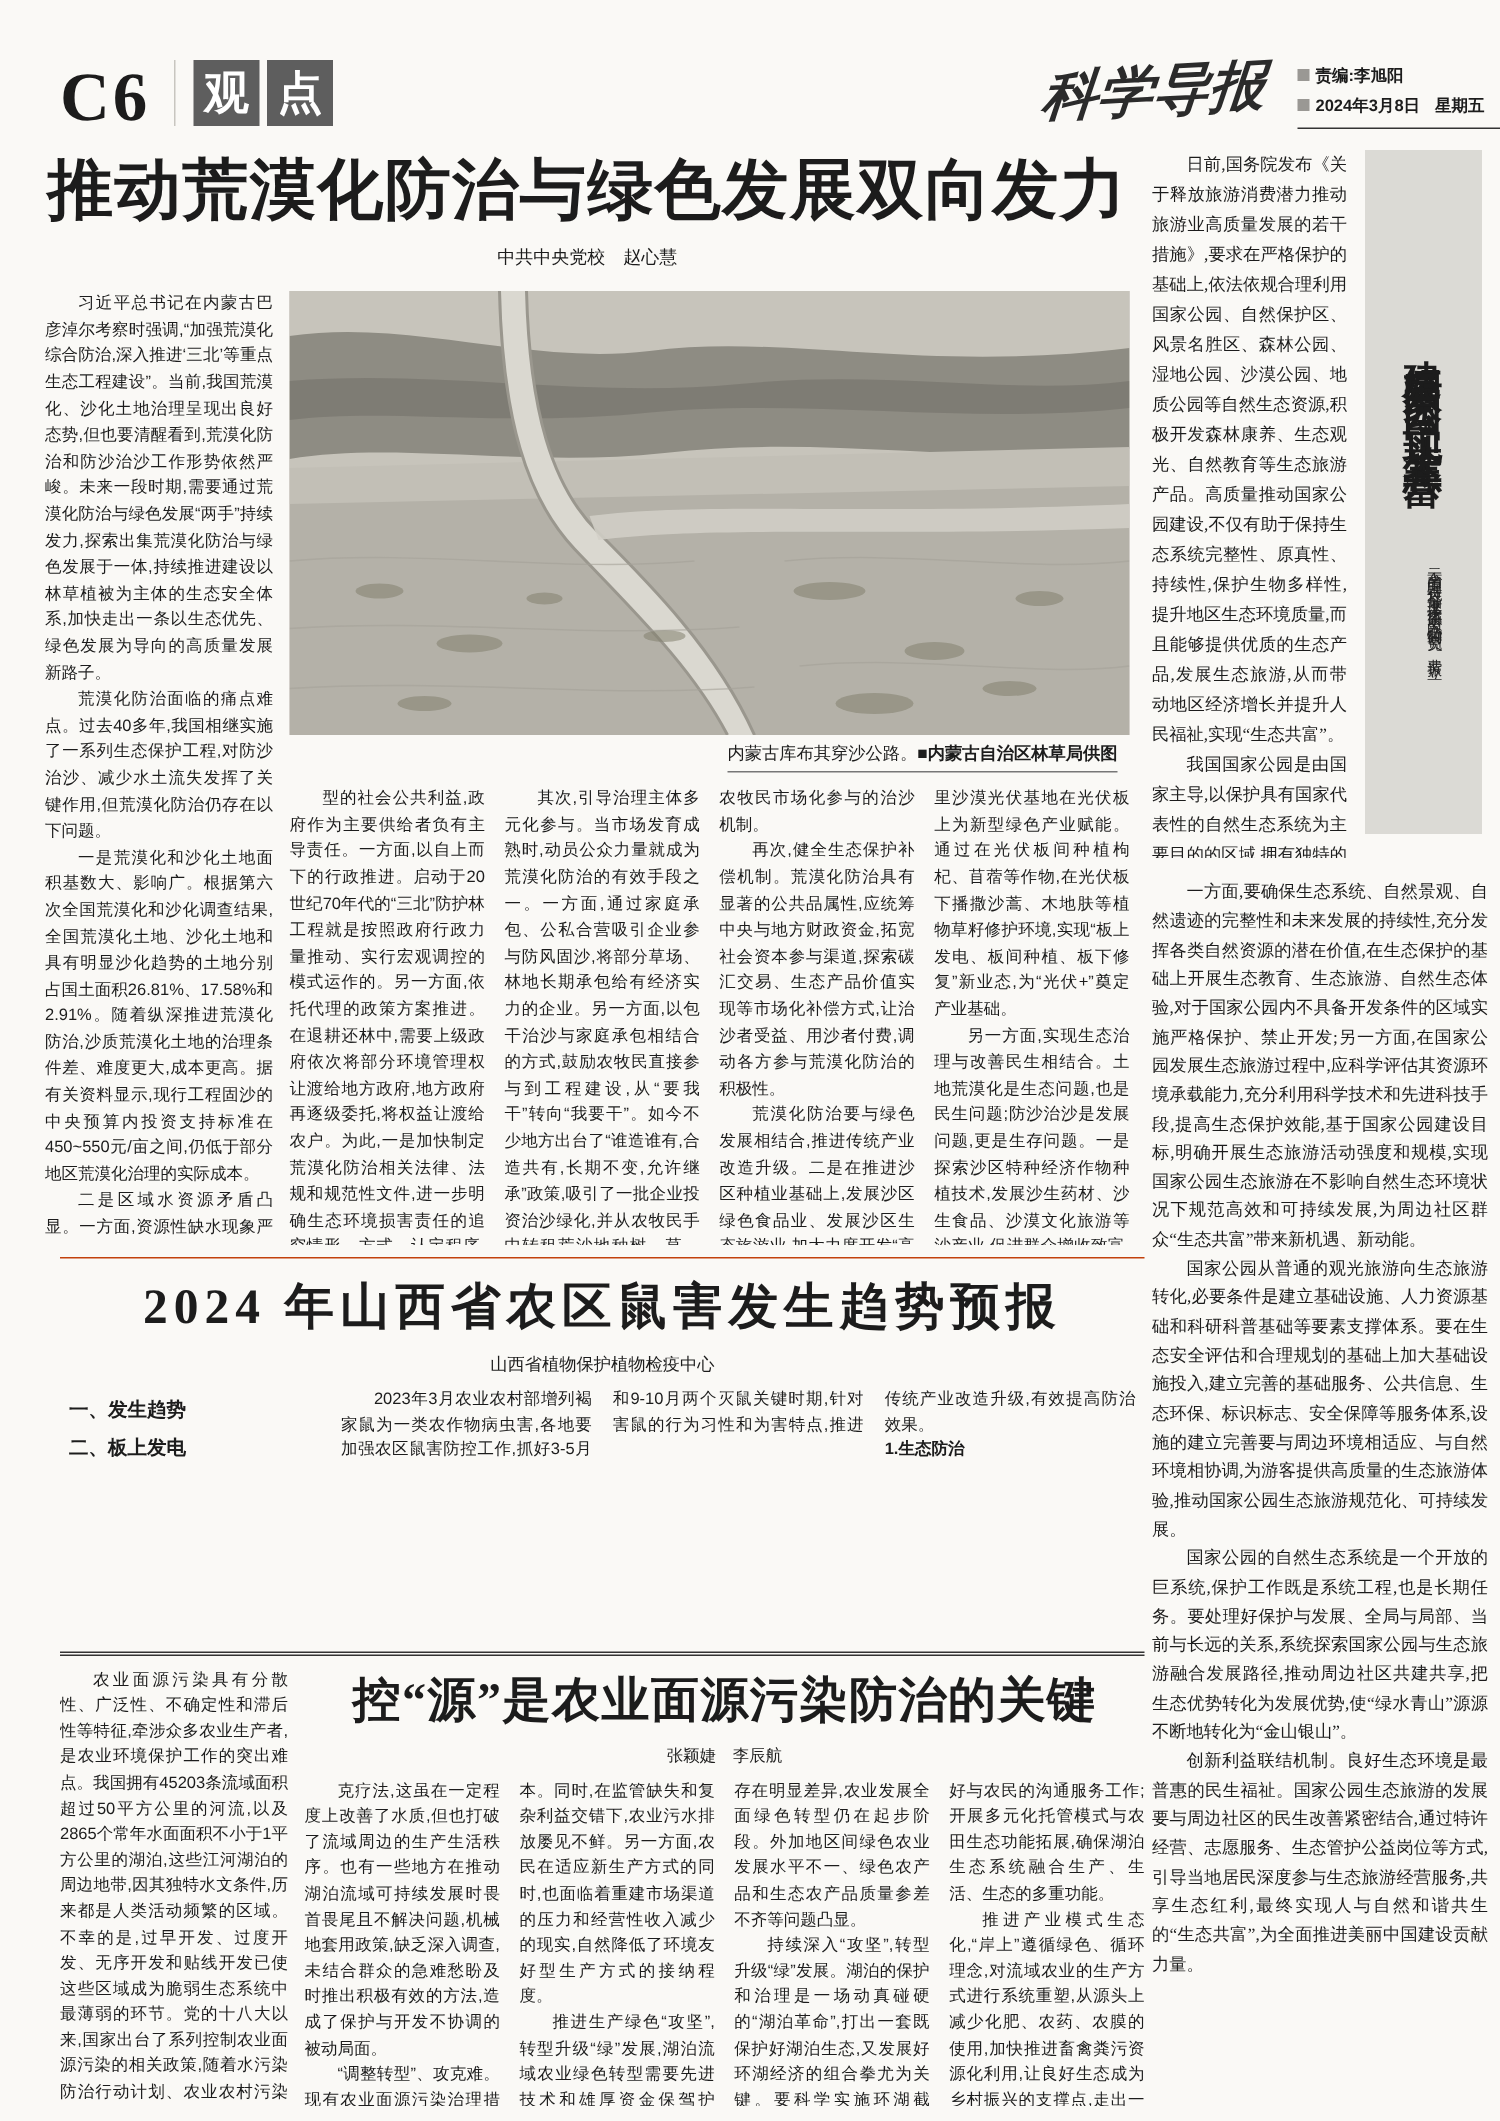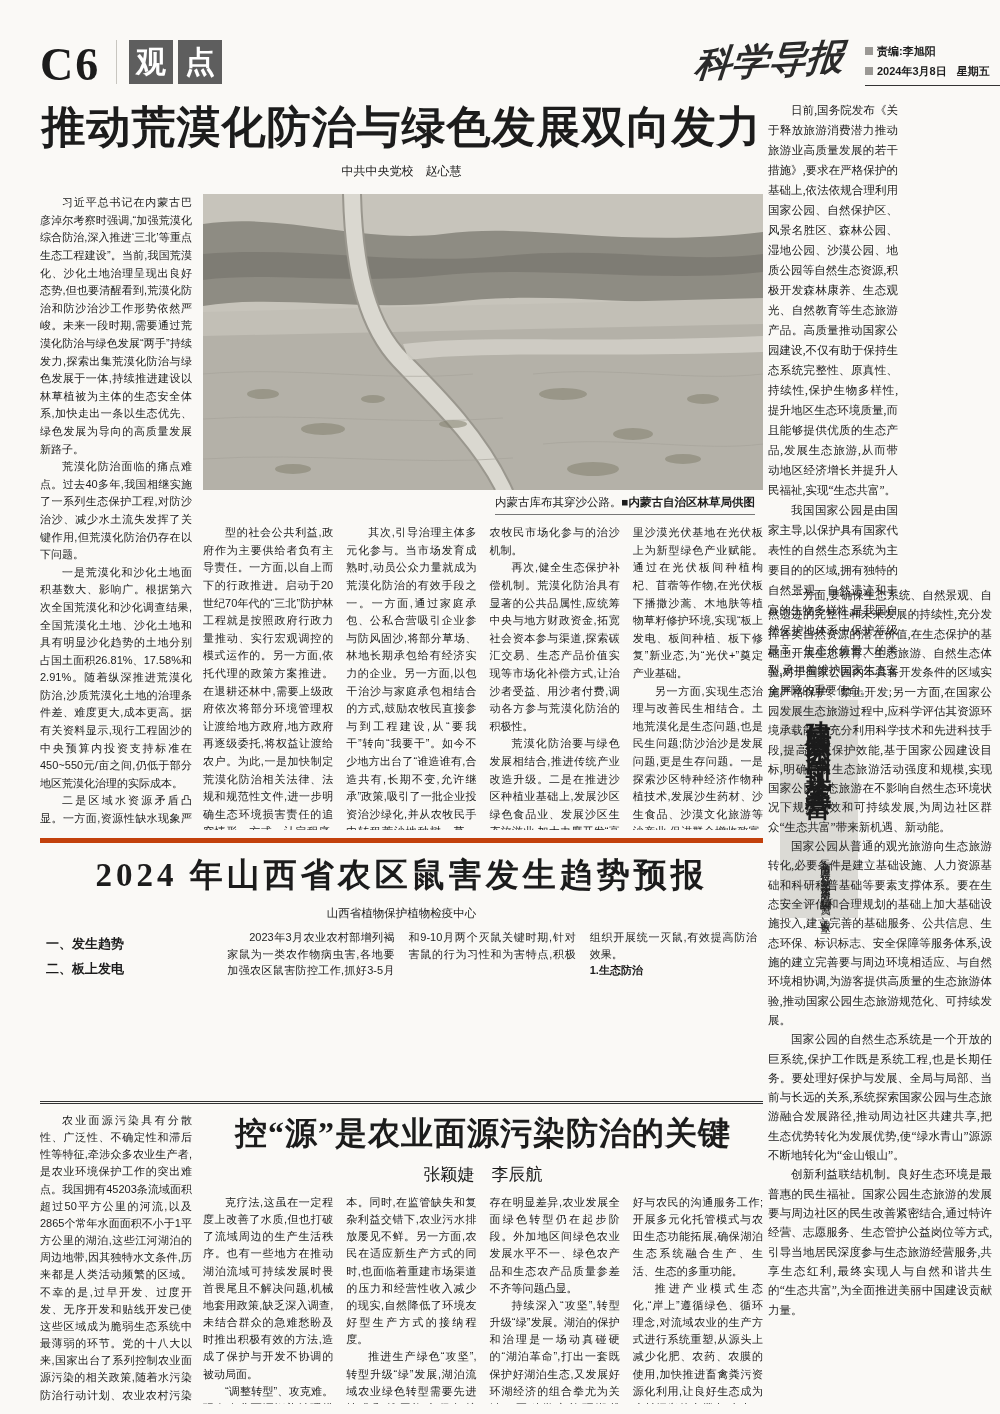--- a/index.html
+++ b/index.html
@@ -17,51 +17,51 @@
   .masthead { position:absolute; left:655px; top:0; font-family:"DejaVu Serif",serif; font-style:italic; font-weight:700; font-size:37px; color:#2b2b2b; transform:skewX(-8deg) rotate(-3deg); white-space:nowrap; }
   .pubinfo { position:absolute; left:825px; top:6px; width:168px; font-size:11px; font-weight:700; line-height:1.8; padding-bottom:3px; border-bottom:1px solid #333; }
   .pubinfo .sq { display:inline-block; width:8px; height:8px; background:#9a9894; margin-right:4px; }
   .pubinfo .row { white-space:nowrap; }
   .pubinfo .wd { margin-left:10px; }
   
   .par { text-indent:2em; text-align:justify; }
   .s-h1 { text-indent:0; font-weight:700; font-size:13px; margin:5px 0 3px; font-family:"Liberation Sans",sans-serif; }
   .s-h2 { text-indent:0; font-weight:700; }
   
-  #main-article { position:absolute; left:40px; top:102px; width:723px; height:732px; }
+  #main-article { position:absolute; left:30px; top:102px; width:723px; height:732px; }
   .headline { text-align:center; font-size:44px; font-weight:900; letter-spacing:1px; line-height:1.12; white-space:nowrap; }
   .byline { text-align:center; font-size:12px; font-weight:400; margin-top:12px; }
   .content-row { display:flex; gap:11px; margin-top:14px; height:636px; }
   .colone { width:152px; flex:none; overflow:hidden; font-size:11px; line-height:1.6; }
   .right-region { flex:1; display:flex; flex-direction:column; min-width:0; }
   .photo-wrap { height:296px; background:#b3b0a8; position:relative; overflow:hidden; }
   .caption-row { height:28px; text-align:right; font-size:11.5px; font-family:"Liberation Serif",serif; padding:5px 8px 0 0; }
   .caption-row .cap-inner { display:inline-block; border-bottom:1px solid #777; padding-bottom:4px; }
   .caption-row b { font-family:"Liberation Sans",sans-serif; font-weight:700; }
   .main-body { flex:1; margin-top:6px; column-count:4; column-gap:13px; overflow:hidden; font-size:11px; line-height:1.6; }
   
   #sidebar { position:absolute; left:768px; top:100px; width:224px; height:1300px; }
-  .s-top { display:flex; height:472px;flex-direction:column; }
+  .s-top { display:flex; height:472px; }
   .s-topcol { width:130px; flex:none; overflow:hidden; font-family:"Liberation Serif",serif; font-size:11.5px; line-height:1.74; }
   .s-titlebox { width:78px; margin-left:12px; height:456px; background:#dbdad5; display:flex; justify-content:center; align-items:center; }
   .s-title-inner { writing-mode:vertical-rl; display:flex; }
   .s-title { font-size:26px; font-weight:700; letter-spacing:5px; line-height:1; font-family:"Liberation Sans",sans-serif; }
   .s-byline { font-size:10px; letter-spacing:2px; font-family:"Liberation Serif",serif; margin-top:70px; margin-left:6px; color:#222; }
   .s-bottom { margin-top:14px; height:812px; overflow:hidden; font-family:"Liberation Serif",serif; font-size:11.5px; line-height:1.68; }
   
-  #mouse-article { position:absolute; left:40px; top:838px; width:723px; height:266px; border-top:5px solid #c2410c; border-bottom:3px double #333; padding:10px 6px 6px; }
+  #mouse-article { position:absolute; left:40px; top:838px; width:723px; height:266px; border-top:1px solid #c2410c; border-bottom:3px double #333; padding:10px 6px 6px; }
   .m-headline { text-align:center; font-family:"Liberation Serif",serif; font-weight:600; font-size:33px; letter-spacing:4px; white-space:nowrap; }
   .m-byline { text-align:center; font-size:11.5px; margin:8px 0 8px; }
   .m-body { column-count:4; column-gap:14px; height:152px; overflow:hidden; font-size:11px; line-height:1.5; }
   
   #bottom-article { position:absolute; left:40px; top:1112px; width:723px; height:292px; display:flex; gap:11px; }
   .b-colone { width:152px; flex:none; overflow:hidden; font-size:11px; line-height:1.56; }
   .b-right { flex:1; display:flex; flex-direction:column; min-width:0; }
   .b-headline { text-align:center; font-family:"Liberation Serif",serif; font-weight:900; font-size:32px; letter-spacing:1px; white-space:nowrap; }
-  .b-byline { text-align:center; font-size:17px; margin:7px 0 8px; }
+  .b-byline { text-align:center; font-size:11px; margin:7px 0 8px; }
   .b-body { flex:1; column-count:4; column-gap:13px; overflow:hidden; font-size:11px; line-height:1.56; }
 </style>
 </head>
 <body>
 
 <div id="header">
   <div class="c6">C6</div>
   <div class="section-boxes">
     <div class="section-box">观</div>
     <div class="section-box">点</div>
@@ -152,21 +152,21 @@
       <p class="par">创新利益联结机制。良好生态环境是最普惠的民生福祉。国家公园生态旅游的发展要与周边社区的民生改善紧密结合,通过特许经营、志愿服务、生态管护公益岗位等方式,引导当地居民深度参与生态旅游经营服务,共享生态红利,最终实现人与自然和谐共生的“生态共富”,为全面推进美丽中国建设贡献力量。</p>
     </div>
 </div>
 
 <div id="mouse-article">
   <div class="m-headline">2024 年山西省农区鼠害发生趋势预报</div>
   <div class="m-byline">山西省植物保护植物检疫中心</div>
   <div class="m-body">
       <p class="par s-h1">一、发生趋势</p>
       <p class="par s-h1">二、板上发电</p>
-      <p class="par">2023年3月农业农村部增列褐家鼠为一类农作物病虫害,各地要加强农区鼠害防控工作,抓好3-5月和9-10月两个灭鼠关键时期,针对害鼠的行为习性和为害特点,积极组织开展统一灭鼠,有效提高防治效果。</p>
+      <p class="par">2023年3月农业农村部增列褐家鼠为一类农作物病虫害,各地要加强农区鼠害防控工作,抓好3-5月和9-10月两个灭鼠关键时期,针对害鼠的行为习性和为害特点,推进传统产业改造升级,有效提高防治效果。</p>
       <p class="par s-h2">1.生态防治</p>
     </div>
 </div>
 
 <div id="bottom-article">
   <div class="b-colone">
       <p class="par">农业面源污染具有分散性、广泛性、不确定性和滞后性等特征,牵涉众多农业生产者,是农业环境保护工作的突出难点。我国拥有45203条流域面积超过50平方公里的河流,以及2865个常年水面面积不小于1平方公里的湖泊,这些江河湖泊的周边地带,因其独特水文条件,历来都是人类活动频繁的区域。不幸的是,过早开发、过度开发、无序开发和贴线开发已使这些区域成为脆弱生态系统中最薄弱的环节。党的十八大以来,国家出台了系列控制农业面源污染的相关政策,随着水污染防治行动计划、农业农村污染治理攻坚战行动计划、化肥农药使用量零增长行动等举措的相继实施,农业面源污染防治工作取得积极进展。实践表明,控“源”才是农业面源污染防治的关键。</p>
     </div>
   <div class="b-right">
     <div class="b-headline">控“源”是农业面源污染防治的关键</div>

